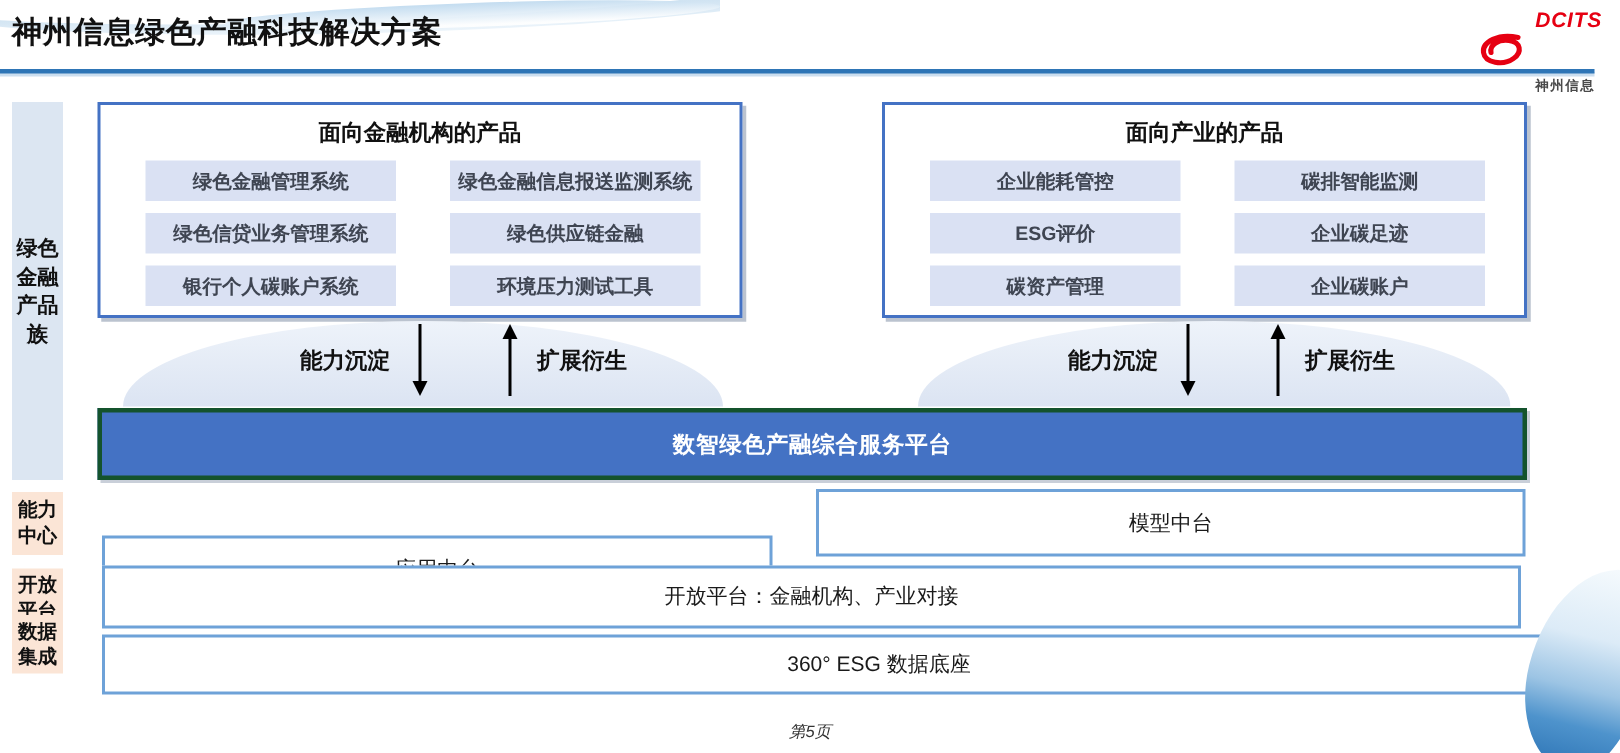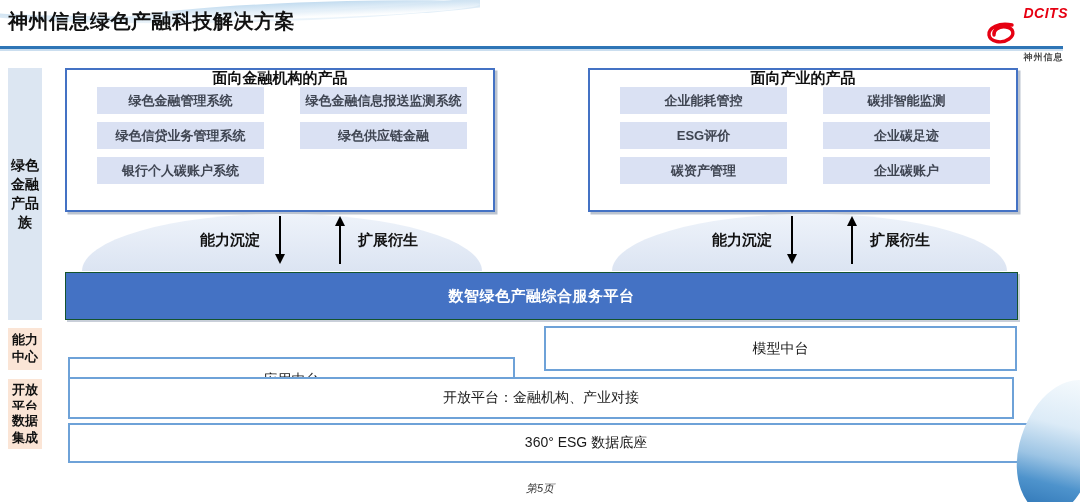--- a/index.html
+++ b/index.html
@@ -39,21 +39,21 @@
   .orange { background:#FBE5D6; font-size:13px; line-height:1.3; }
   .row1-label { top:328px; height:42px; }
   .row2-label { top:379px; height:39px; }
   .row3-label { top:410px; height:39px;text-align:right; }
 
   
   .panel { position:absolute; top:68px; width:430px; height:144px; background:#ffffff;
     border:2px solid #4472C4; box-shadow:2.5px 2.5px 0 rgba(120,136,160,.5); }
   .panel.left { left:65px; }
   .panel.right { left:588px; }
-  .panel-title { height:16px; display:flex; align-items:center; justify-content:center;
+  .panel-title { height:36px; display:flex; align-items:center; justify-content:center;
     font-size:15px; font-weight:bold; color:#111; }
   .panel-grid { display:grid; grid-template-columns:1fr 1fr; column-gap:36px; row-gap:8px;
     padding:1px 26px 0 30px;font-weight:bold; }
   .pitem { height:27px; background:#DAE1F3; display:flex; align-items:center; justify-content:center;
     font-size:13px; color:#3f4552; }
 
   
   .dome-clip { position:absolute; top:214px; height:57px; overflow:hidden; pointer-events:none; }
   .dome-clip.left { left:82px; width:400px; }
   .dome-clip.right { left:612px; width:395px; }
@@ -63,21 +63,21 @@
   
   .arrow-group { position:absolute; top:215px; height:50px; display:flex; align-items:center; }
   .arrow-group.left { left:200px; }
   .arrow-group.right { left:712px; }
   .arrow-label { font-size:15px; font-weight:bold; color:#111; }
   .ar-down { margin:0 48px 0 14px; }
   .ar-up { margin:0 12px 0 0; }
 
   
   .platform-bar { position:absolute; left:65px; top:272px; width:953px; height:48px;
-    background:#4472C4; border:1px solid #14532d; display:flex; align-items:center; justify-content:center;
+    background:#4472C4; border:3px solid #14532d; display:flex; align-items:center; justify-content:center;
     color:#ffffff; font-size:15px; font-weight:bold; letter-spacing:.5px;
     box-shadow:2px 2px 0 rgba(120,136,160,.4); }
 
   
   .wbox { position:absolute; background:#ffffff; border:2px solid #6EA2D8;
     display:flex; align-items:center; justify-content:center; font-size:14px; color:#1a1a1a; }
   .wbox.app { left:68px; top:326px; width:447px; height:45px;margin-top:31px; }
   .wbox.model { left:544px; top:326px; width:473px; height:45px; }
   .wbox.open { left:68px; top:377px; width:946px; height:42px; }
   .wbox.data { left:68px; top:423px; width:1036px; height:40px; }
@@ -123,20 +123,21 @@
 族</div>
 
   <section class="panel left">
     <div class="panel-title">面向金融机构的产品</div>
     <div class="panel-grid">
       <div class="pitem">绿色金融管理系统</div>
       <div class="pitem">绿色金融信息报送监测系统</div>
       <div class="pitem">绿色信贷业务管理系统</div>
       <div class="pitem">绿色供应链金融</div>
       <div class="pitem">银行个人碳账户系统</div>
+      <div class="pitem">环境压力测试工具</div>
     </div>
   </section>
 
   <section class="panel right">
     <div class="panel-title">面向产业的产品</div>
     <div class="panel-grid">
       <div class="pitem">企业能耗管控</div>
       <div class="pitem">碳排智能监测</div>
       <div class="pitem">ESG评价</div>
       <div class="pitem">企业碳足迹</div>

